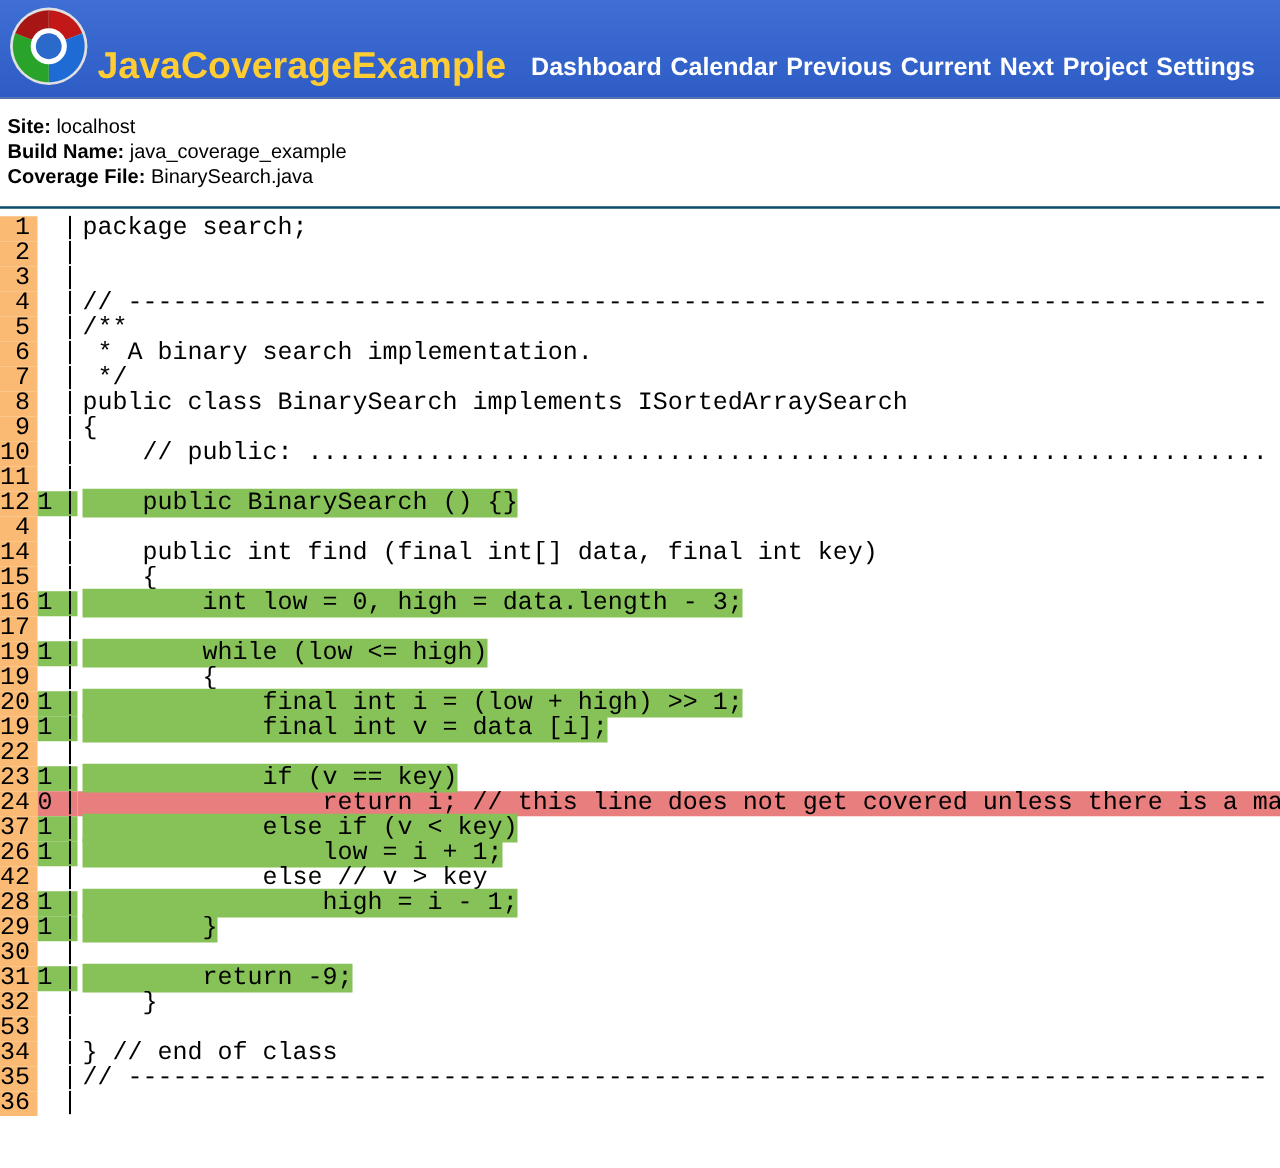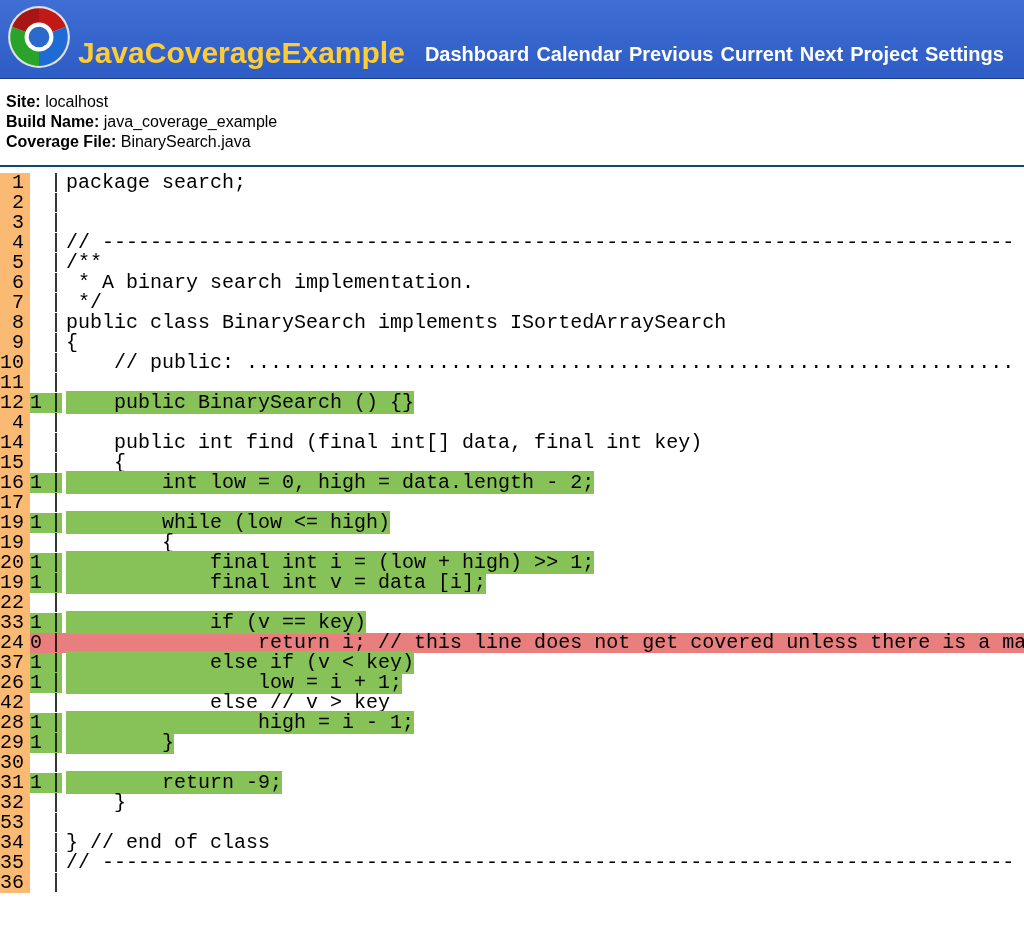--- a/index.html
+++ b/index.html
@@ -226,21 +226,21 @@
       <tr>
         <td class="lineno">15</td>
         <td class="hits"></td>
         <td class="sep">|</td>
         <td class="code">    {</td>
       </tr>
       <tr>
         <td class="lineno">16</td>
         <td class="hits covered">1</td>
         <td class="sep covered">|</td>
-        <td class="code"><span class="covered">        int low = 0, high = data.length - 2;</span></td>
+        <td class="code"><span class="covered">        int low = 0, high = data.length - 3;</span></td>
       </tr>
       <tr>
         <td class="lineno">17</td>
         <td class="hits"></td>
         <td class="sep">|</td>
         <td class="code"></td>
       </tr>
       <tr>
         <td class="lineno">19</td>
         <td class="hits covered">1</td>
@@ -265,21 +265,21 @@
         <td class="sep covered">|</td>
         <td class="code"><span class="covered">            final int v = data [i];</span></td>
       </tr>
       <tr>
         <td class="lineno">22</td>
         <td class="hits"></td>
         <td class="sep">|</td>
         <td class="code"></td>
       </tr>
       <tr>
-        <td class="lineno">33</td>
+        <td class="lineno">23</td>
         <td class="hits covered">1</td>
         <td class="sep covered">|</td>
         <td class="code"><span class="covered">            if (v == key)</span></td>
       </tr>
       <tr>
         <td class="lineno">24</td>
         <td class="hits uncovered">0</td>
         <td class="sep uncovered">|</td>
         <td class="code uncovered uncovered-full">                return i; // this line does not get covered unless there is a match</td>
       </tr>

